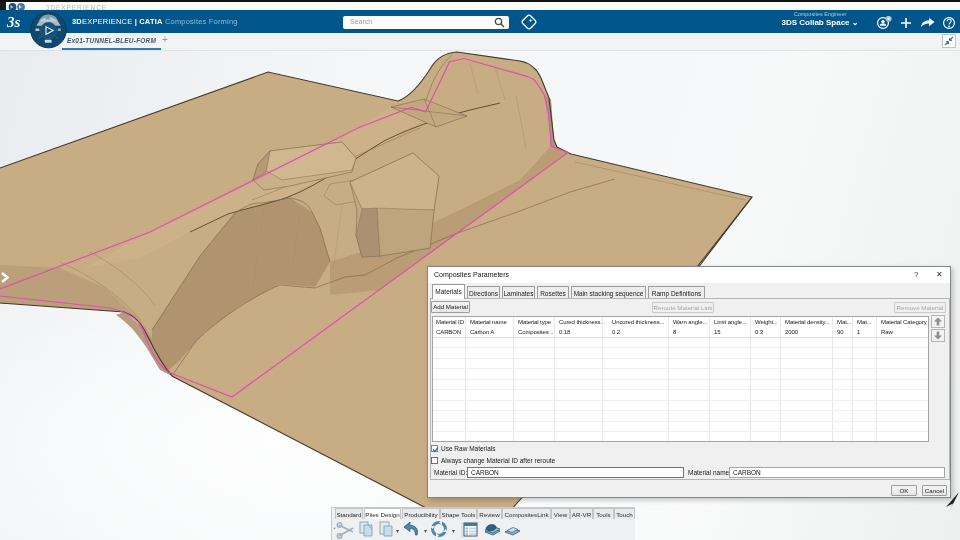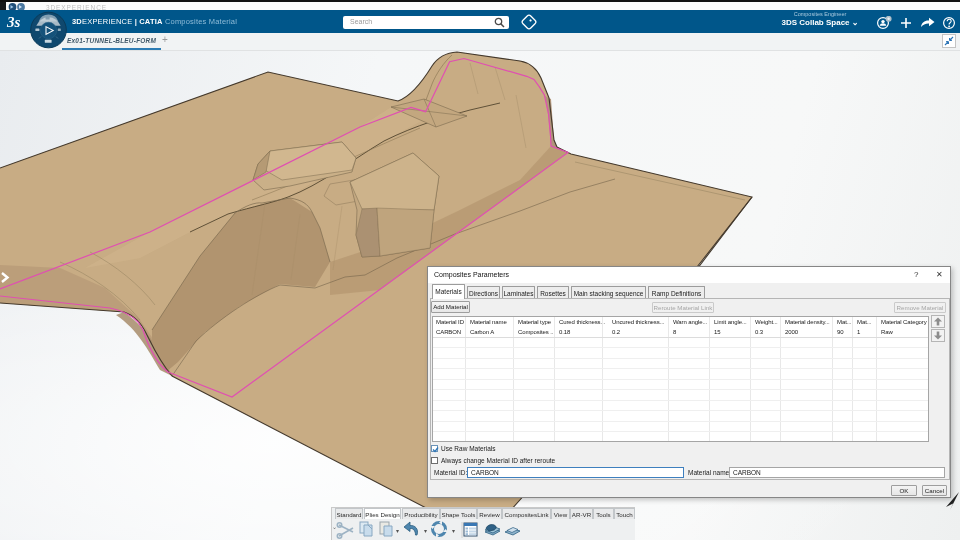--- a/index.html
+++ b/index.html
@@ -63,21 +63,21 @@
       <path d="M2.5,2 L5.5,3.9 L2.5,5.8 Z" fill="#9fc6e8"></path>
       <circle cx="13" cy="3.9" r="3.9" fill="#2a5f8f" opacity=".85"></circle>
       <path d="M11,2 L14,3.9 L11,5.8 Z" fill="#cfe3f5"></path>
     </svg>
     <div class="t">3DEXPERIENCE</div>
   </div>
   <div class="abs" id="bluebar">
     <svg class="abs" style="left:6px;top:2px" width="22" height="20" viewBox="0 0 22 20">
       <text x="1" y="15" font-size="15" font-style="italic" font-weight="bold" fill="#fff" font-family="Liberation Serif,serif">3s</text>
     </svg>
-    <div id="title"><b>3D</b>EXPERIENCE <b>| CATIA</b> <span class="lt">Composites Material</span></div>
+    <div id="title"><b>3D</b>EXPERIENCE <b>| CATIA</b> <span class="lt">Composites Forming</span></div>
     <div id="search">Search</div>
     <svg class="abs" style="left:494px;top:7px" width="12" height="12" viewBox="0 0 12 12">
       <circle cx="4.5" cy="4.5" r="3.2" fill="none" stroke="#4a4a4a" stroke-width="1.3"></circle>
       <line x1="7" y1="7" x2="10" y2="10" stroke="#4a4a4a" stroke-width="1.5"></line>
     </svg>
     <svg class="abs" style="left:520px;top:4px" width="20" height="16" viewBox="0 0 20 16">
       <g transform="rotate(45 9 8)">
           <rect x="3.5" y="2.5" width="11" height="11" rx="2.5" fill="none" stroke="#fff" stroke-width="1.3"></rect>
           <circle cx="9" cy="5.8" r="1.1" fill="#fff"></circle>
         </g>

